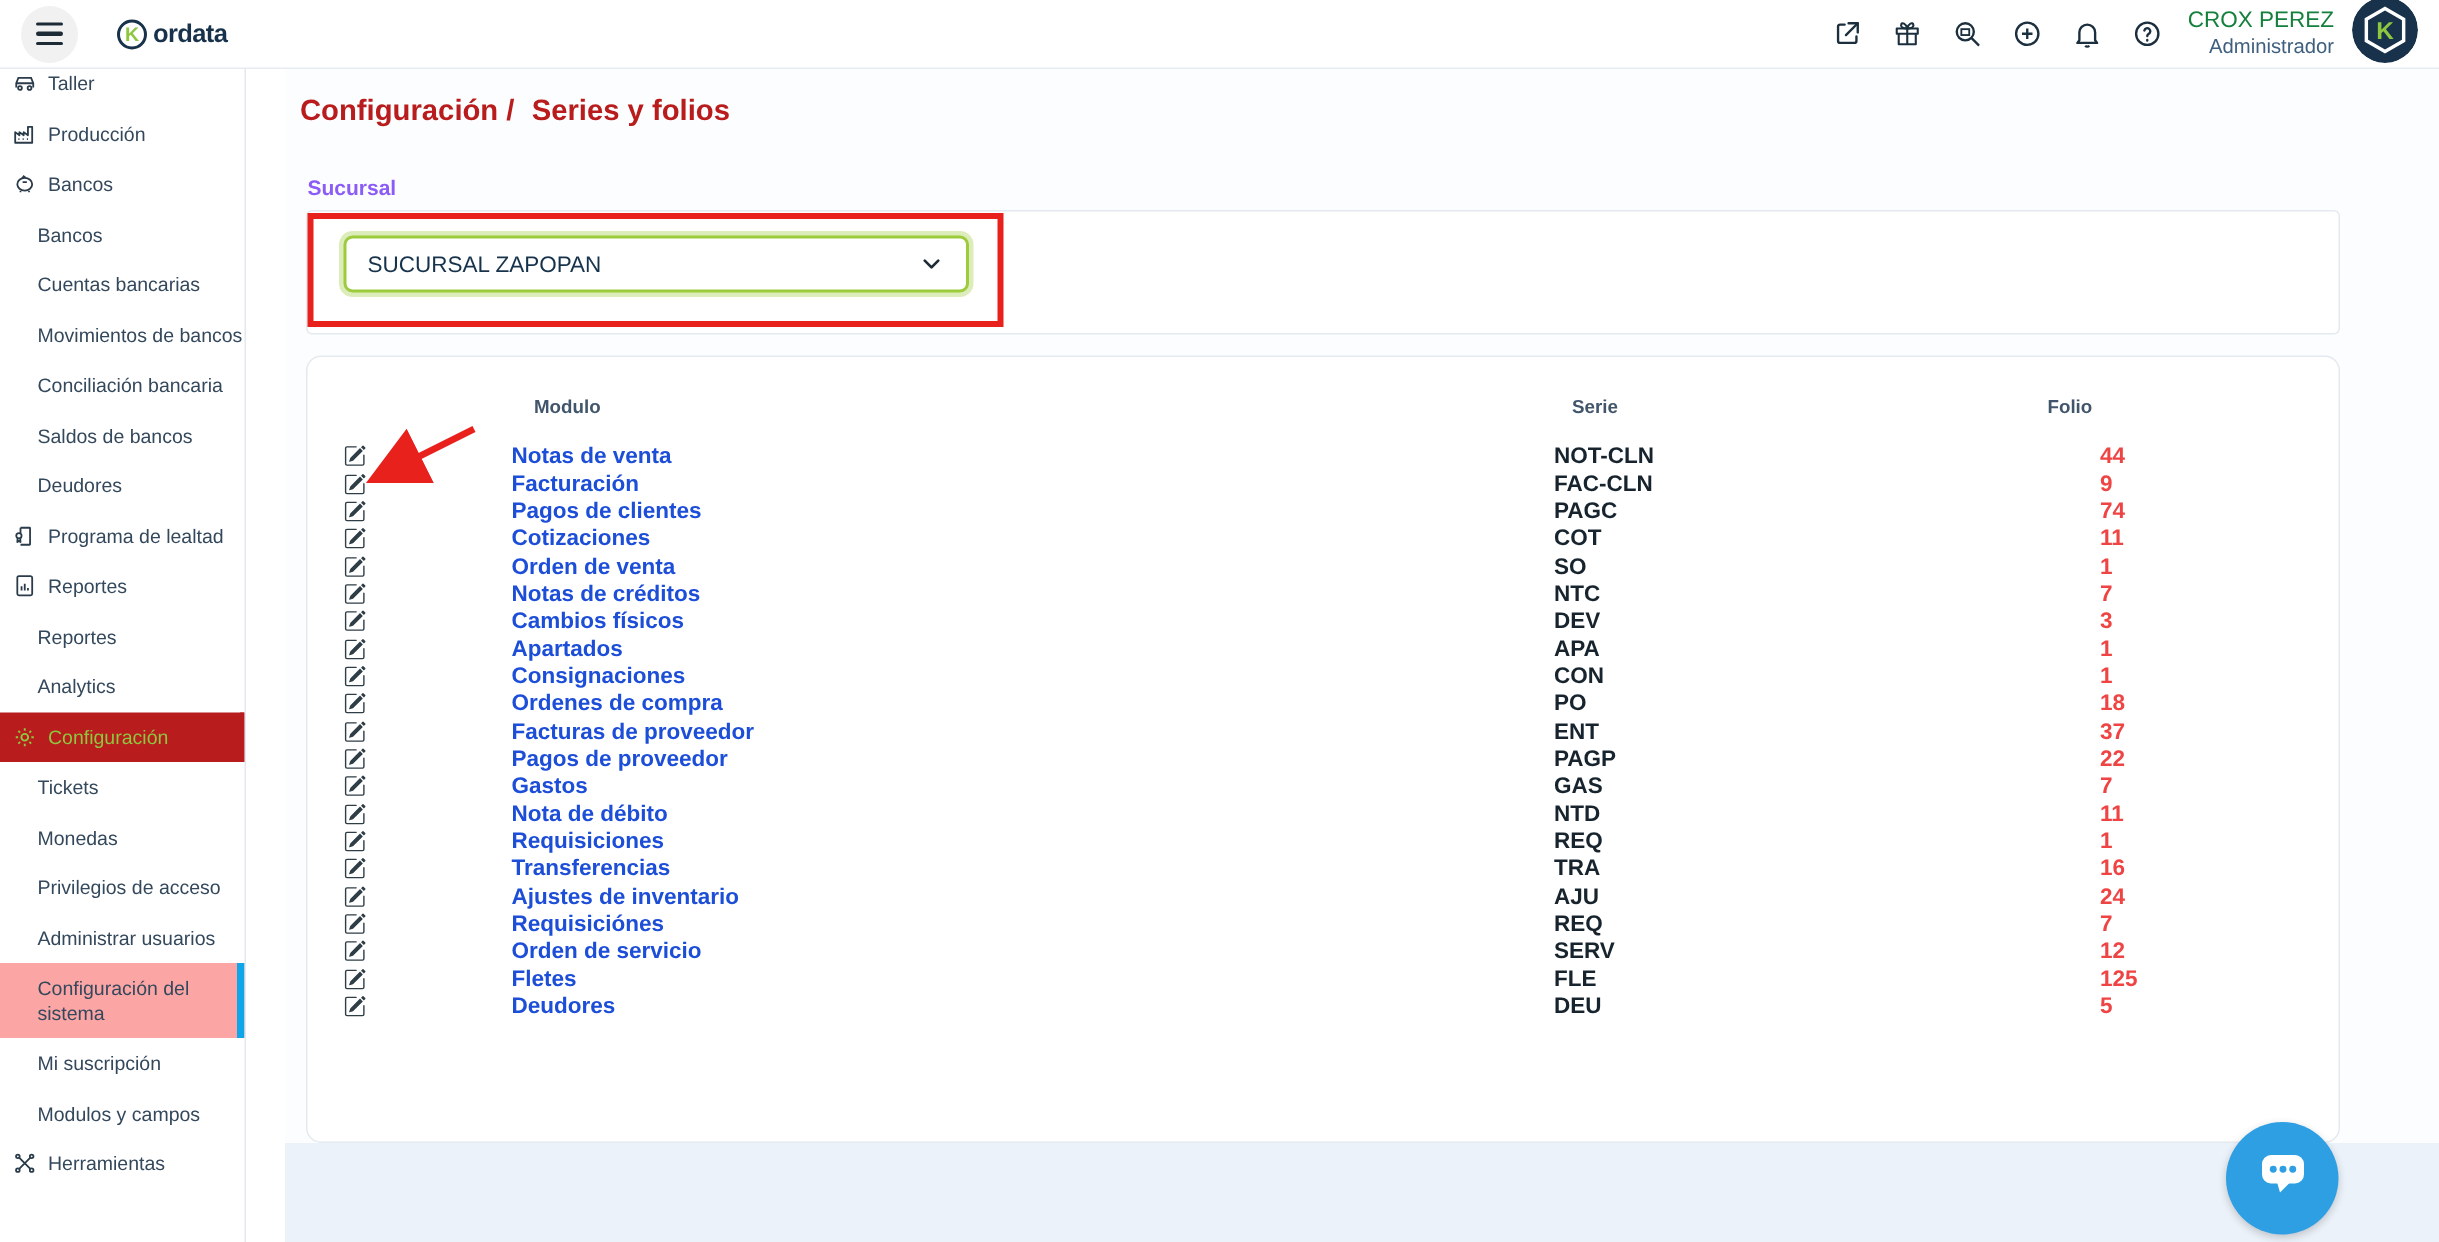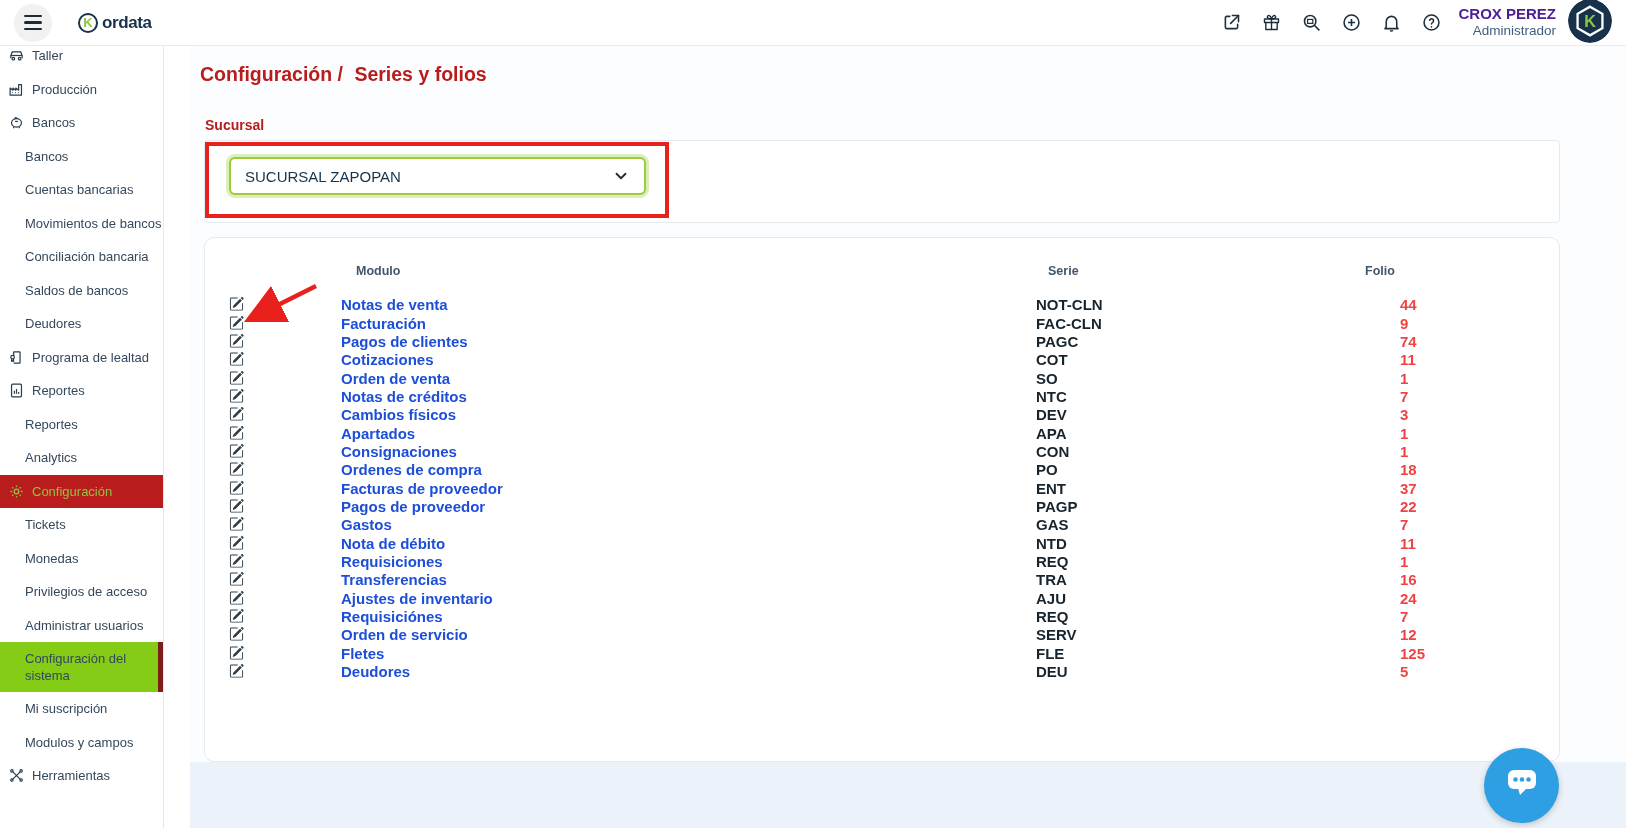--- a/index.html
+++ b/index.html
@@ -18,46 +18,46 @@
   .kmark { width:20px; height:20px; border:2px solid #17324a; border-radius:50%;
     display:inline-flex; align-items:center; justify-content:center;
     color:#8dc63f; font-weight:bold; font-size:13px; }
   .logotext { color:#17324a; font-weight:bold; font-size:17px; letter-spacing:-0.4px; }
   .tb-spacer { flex:1; }
   .tb-icons { display:flex; align-items:center; gap:19px; margin-right:16px; color:#1b2f3e; }
   .tb-icon { background:none; border:none; cursor:pointer; color:#1b2f3e;
     width:21px; height:21px; padding:0; }
   .tb-icon svg { width:21px; height:21px; }
   .tb-user { text-align:right; margin-right:12px; line-height:1.25; }
-  .tb-user .uname { font-weight:bold; font-size:15px; color:#4c1d95; }
+  .tb-user .uname { font-weight:normal; font-size:15px; color:#15803d; }
   .tb-user .urole { font-size:13.5px; color:#3f5f7e; }
   .avatar { width:44px; height:44px; border-radius:50%; cursor:pointer; }
 
   
   .sidebar { position:absolute; left:0; top:46px; bottom:0; width:164px;
     background:#fff; border-right:1px solid #e3e8ed; overflow:hidden; z-index:10; }
   .sb-inner { margin-top:-7px; }
   .sb-item { height:33.5px; display:flex; align-items:center; gap:7px;
     padding-left:8px; font-size:13px; color:#34485c; cursor:pointer; white-space:nowrap; }
   .sb-item.lvl1 { padding-left:25px; }
   .sb-ico { width:17px; height:17px; flex:0 0 17px; color:#2a3b4a; }
   .sb-ico svg { width:17px; height:17px; display:block; }
   .sb-item.active { color:#8dc63f; background:#b91c1c; border-right:3px solid #b91c1c; }
   .sb-item.active .sb-ico { color:#8dc63f; }
-  .sb-item.selected { background:#84cc16; border-right:5px solid #7f1d1d; height:50px; }
+  .sb-item.selected { background:#fca5a5; border-right:5px solid #0ea5e9; height:50px; }
   .sb-item.selected .sb-label { width:120px; white-space:normal; line-height:17px; }
 
   
   .main { position:absolute; left:190px; top:46px; right:0; bottom:0;
     background:#fcfdfe; overflow:hidden; }
   .breadcrumb { position:absolute; left:10px; top:17px; font-size:19.5px;
     font-weight:bold; color:#b91c1c; }
   .breadcrumb .cur { margin-left:6px; }
   .field-label { position:absolute; left:15px; top:71px; font-size:14px;
-    font-weight:bold; color:#b91c1c; }
+    font-weight:bold; color:#8b5cf6; }
   .card { position:absolute; background:#fff; border:1px solid #e4eaf0;text-align:center; }
   .card-sucursal { left:14px; top:94px; width:1356px; height:83px; border-radius:4px; }
   .select { position:absolute; left:24px; top:16px; width:417px; height:38px;
     border:2px solid #9ccb3b; border-radius:6px; background:#fff;
     box-shadow:0 0 0 3px rgba(156,203,59,.35);
     display:flex; align-items:center; padding:0 14px; cursor:pointer;
     font-size:15px; font-weight:500; color:#17334c; }
   .select .chev { margin-left:auto; width:18px; height:18px; color:#1c2b36; }
   .select .chev svg { width:18px; height:18px; }
   .annot-rect { position:absolute; left:15px; top:96px; width:464px; height:76px;

